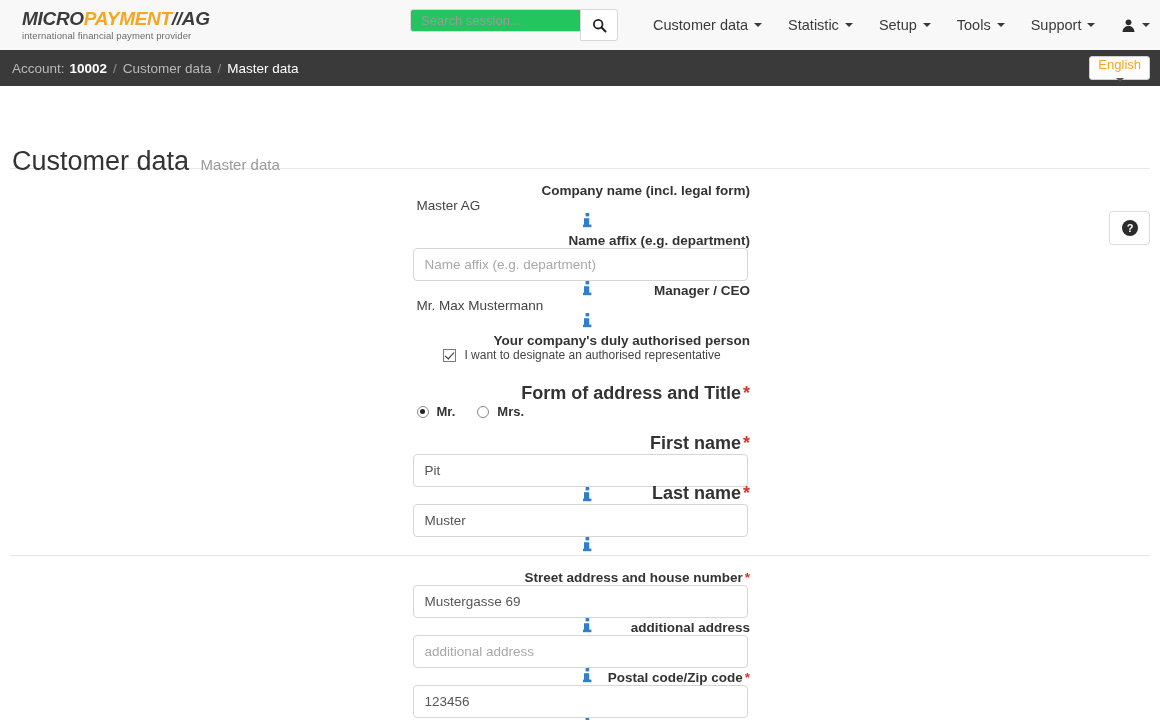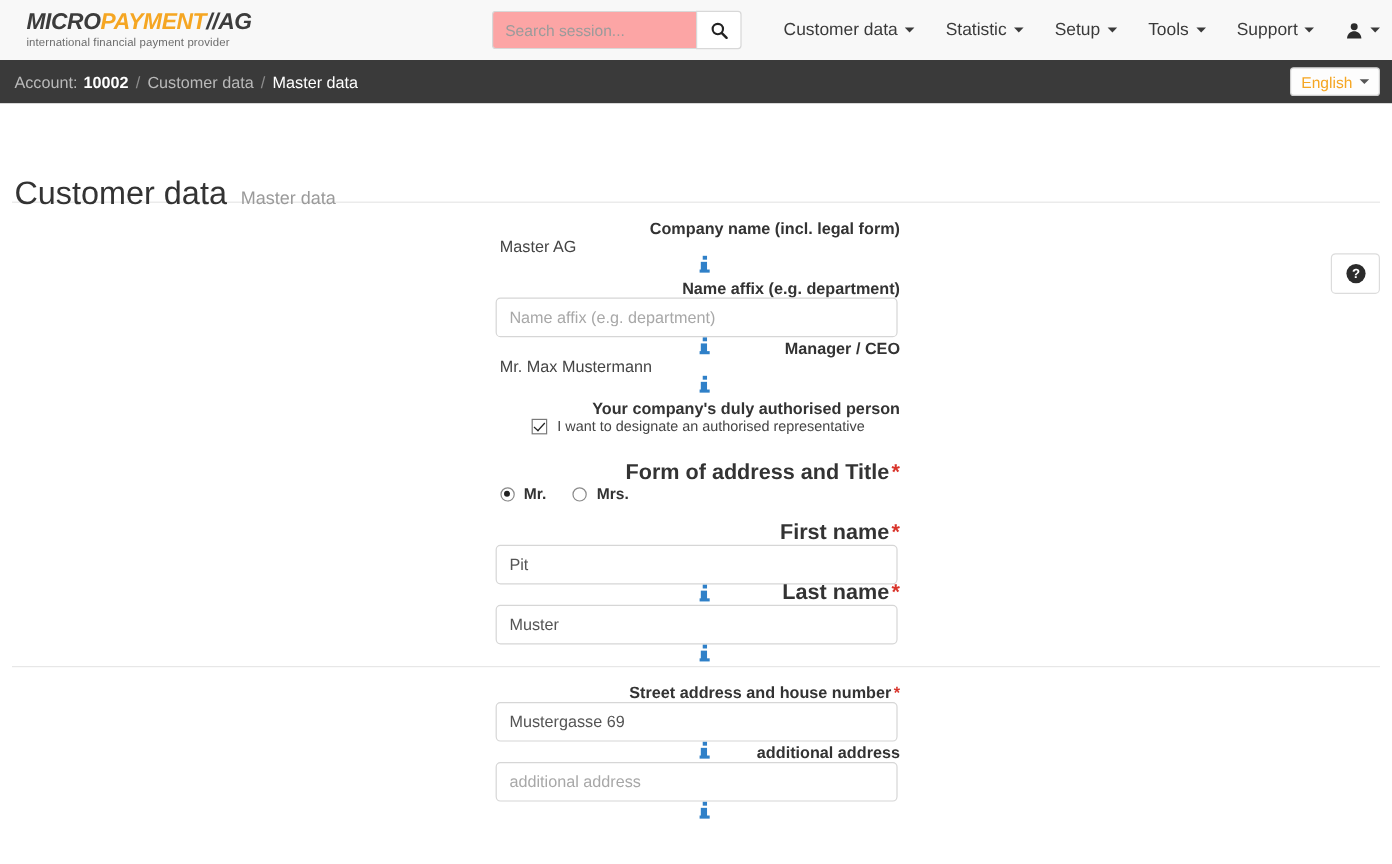--- a/index.html
+++ b/index.html
@@ -43,28 +43,28 @@
 
   .search-wrap {
     position: absolute;
     left: 410px;
     top: 9px;
     display: flex;
     height: 32px;
   }
   .search-input {
     width: 170px;
-    height: 32px;
+    height: 23px;
     border: 1px solid #d8d8d8;
     border-right: none;
     border-radius: 3px 0 0 3px;
     padding: 0 10px;
     font-size: 13px;
     color: #555;
-    background: #fca5a5;
+    background: #22c55e;
     outline: none;
     font-family: "Liberation Sans", sans-serif;
   }
   .search-input::placeholder { color: #9b9b9b; }
   .search-btn {
     width: 38px;
     height: 32px;
     border: 1px solid #d8d8d8;
     border-radius: 0 3px 3px 0;
     background: #fff;
@@ -128,20 +128,21 @@
     border: 1px solid #cfcfcf;
     border-radius: 3px;
     color: #f5a623;
     font-size: 13px;
     padding: 0 8px;
     display: flex;
     align-items: center;
     gap: 6px;
     cursor: pointer;
     font-family: "Liberation Sans", sans-serif;
+    flex-direction: column;
   }
   .lang-btn .caret { border-top-color: #555; }
 
   
   .page-head {
     position: relative;
     padding: 60px 10px 0 12px;
     height: 82px;
   }
   .page-title {
@@ -482,14 +483,27 @@
       </div>
       <span class="info-i">
         <svg width="11" height="15" viewBox="0 0 11 15">
           <rect x="3.6" y="0" width="3.6" height="3.4" fill="#2f80c8"></rect>
           <rect x="2" y="5.2" width="5.2" height="8.1" fill="#2f80c8"></rect>
           <rect x="1" y="11.6" width="8.4" height="2.6" fill="#2f80c8"></rect>
         </svg>
       </span>
     </div>
 
+    <div class="frow">
+      <div class="flabel"><span>Postal code/Zip code</span><span class="req">*</span></div>
+      <div class="fcontrol">
+        <input class="finput" value="123456" style="">
+      </div>
+      <span class="info-i">
+        <svg width="11" height="15" viewBox="0 0 11 15">
+          <rect x="3.6" y="0" width="3.6" height="3.4" fill="#2f80c8"></rect>
+          <rect x="2" y="5.2" width="5.2" height="8.1" fill="#2f80c8"></rect>
+          <rect x="1" y="11.6" width="8.4" height="2.6" fill="#2f80c8"></rect>
+        </svg>
+      </span>
+    </div>
   </div>
 </div>
 
 </body></html>

